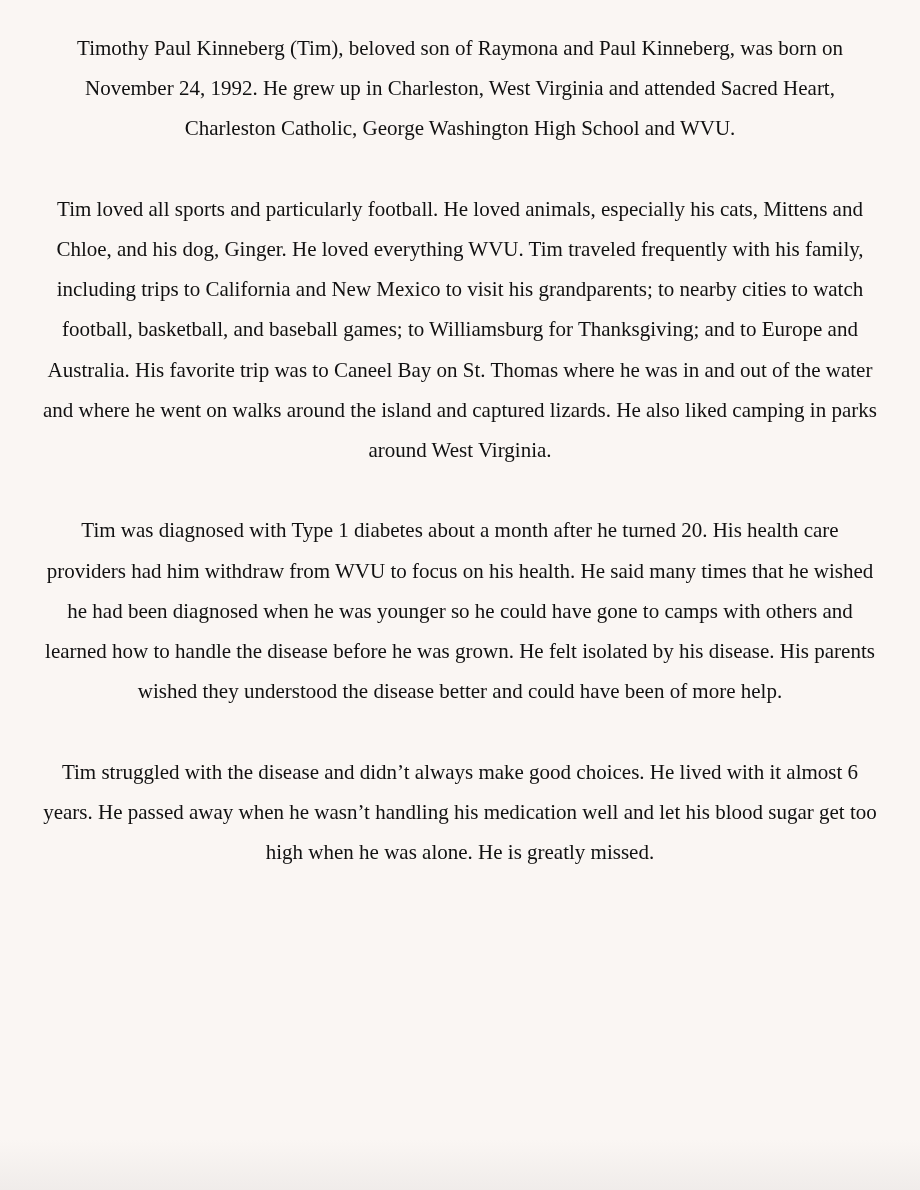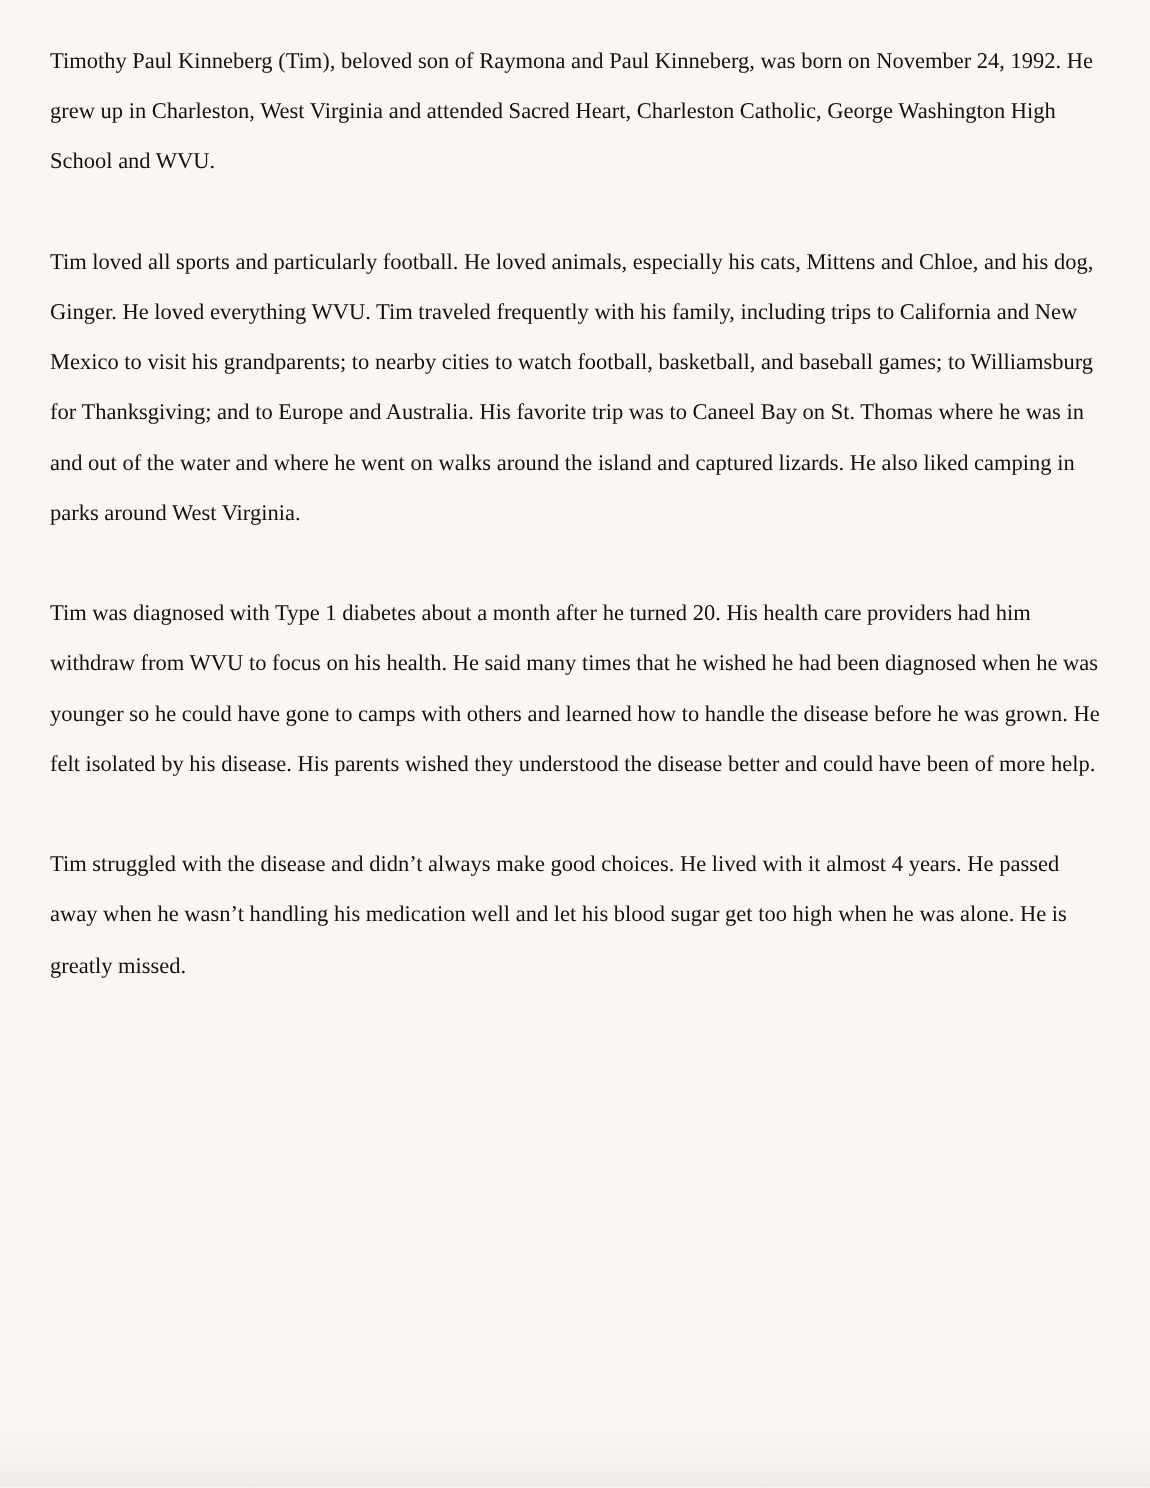--- a/index.html
+++ b/index.html
@@ -20,31 +20,32 @@
       width: 920px;
       height: 1190px;
       background: linear-gradient(to bottom, #faf6f3 0px, #faf6f3 1140px, #f0ecea 1190px);
     }
     .content {
       position: absolute;
       left: 40px;
       top: 28px;
       width: 840px;
       font-family: "Liberation Serif", "DejaVu Serif", serif;
-      font-size: 18px;
+      font-size: 21px;
       line-height: 40.2px;
       color: #111111;
+      text-align: center;
     }
     .content p {
       margin: 0 0 40.2px 0;
     }
   </style>
 </head>
 <body>
 
 <div class="page">
   <div class="content">
     <p>Timothy Paul Kinneberg (Tim), beloved son of Raymona and Paul Kinneberg, was born on November 24, 1992. He grew up in Charleston, West Virginia and attended Sacred Heart, Charleston Catholic, George Washington High School and WVU.</p>
     <p>Tim loved all sports and particularly football. He loved animals, especially his cats, Mittens and Chloe, and his dog, Ginger. He loved everything WVU. Tim traveled frequently with his family, including trips to California and New Mexico to visit his grandparents; to nearby cities to watch football, basketball, and baseball games; to Williamsburg for Thanksgiving; and to Europe and Australia. His favorite trip was to Caneel Bay on St. Thomas where he was in and out of the water and where he went on walks around the island and captured lizards. He also liked camping in parks around West Virginia.</p>
     <p>Tim was diagnosed with Type 1 diabetes about a month after he turned 20. His health care providers had him withdraw from WVU to focus on his health. He said many times that he wished he had been diagnosed when he was younger so he could have gone to camps with others and learned how to handle the disease before he was grown. He felt isolated by his disease. His parents wished they understood the disease better and could have been of more help.</p>
-    <p>Tim struggled with the disease and didn’t always make good choices. He lived with it almost 4 years. He passed away when he wasn’t handling his medication well and let his blood sugar get too high when he was alone. He is greatly missed.</p>
+    <p>Tim struggled with the disease and didn’t always make good choices. He lived with it almost 6 years. He passed away when he wasn’t handling his medication well and let his blood sugar get too high when he was alone. He is greatly missed.</p>
   </div>
 </div>
 
 </body></html>

